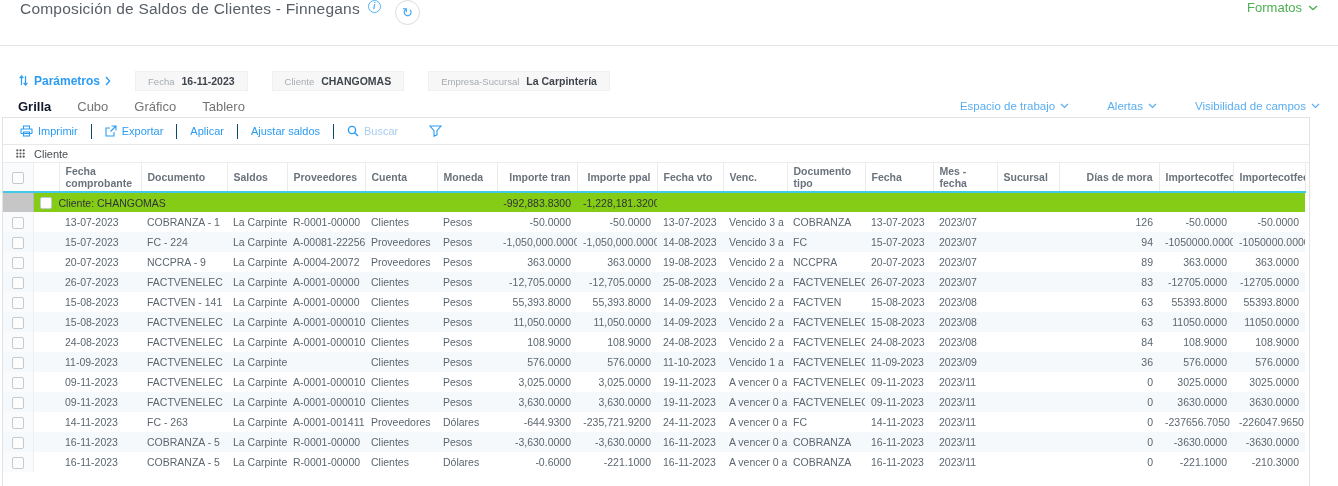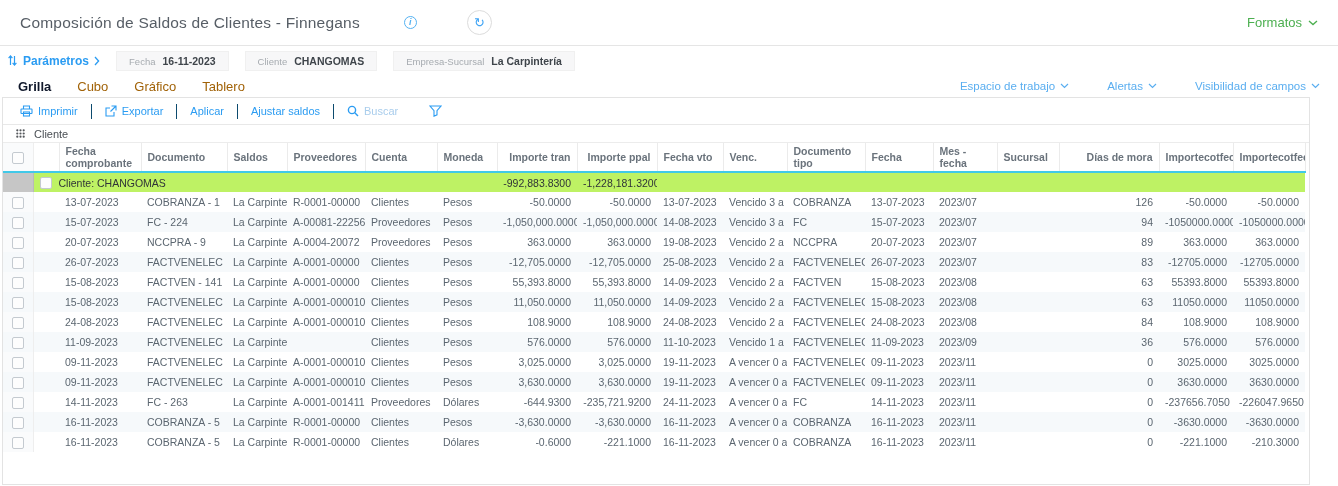--- a/index.html
+++ b/index.html
@@ -1,44 +1,44 @@
 <!DOCTYPE html>
 <html><head>
 <meta charset="utf-8">
 <style>
   * { margin:0; padding:0; box-sizing:border-box; }
   html,body { width:1338px; height:486px; background:#fff; overflow:hidden;
     font-family:"Liberation Sans", sans-serif; }
 
   
   .titlebar { height:46px; border-bottom:1px solid #e5e5e5; display:flex;
-    align-items:center; padding:16px 20px;gap:36px; }
+    align-items:flex-start; padding:0 20px; }
   .page-title { font-size:15.5px; color:#575e66; letter-spacing:.2px; }
   .info-icon { width:13px; height:13px; border:1px solid #55b2f2; color:#55b2f2;
     border-radius:50%; font-size:9px; line-height:11px; text-align:center;
     display:inline-block; margin-left:8px; font-style:italic; font-weight:bold; }
   .refresh-btn { width:25px; height:25px; border:1px solid #dcdcdc; border-radius:50%;
     background:#fff; margin-left:14px; display:flex; align-items:center;
     justify-content:center; color:#42a5f5; font-size:13px; cursor:pointer; }
   .flex-spacer { flex:1; }
   .formatos-link { color:#4caf50; font-size:13px; display:flex; align-items:center;
     gap:6px; cursor:pointer; }
 
   
-  .paramsbar { height:29px; display:flex; align-items:center; padding:0 7px; gap:16px; }
+  .paramsbar { height:29px; display:flex; align-items:center; padding:0 18px; gap:24px;margin-top:20px; }
   .params-btn { color:#2b9cf2; font-size:12px; font-weight:bold; display:flex;
     align-items:center; gap:5px; cursor:pointer; }
   .param-chip { background:#f7f7f8; border:1px solid #f0f0f0; padding:3px 12px;
     display:flex; align-items:baseline; gap:7px; }
   .param-chip .lbl { color:#a6abb0; font-size:9.5px; }
   .param-chip .val { color:#3f454b; font-size:10.5px; font-weight:bold; }
 
   
   .tabsbar { height:22px; display:flex; align-items:center; padding:0 18px; }
-  .view-tab { margin-right:26px; font-size:13px; color:#a16207; cursor:pointer; }
+  .view-tab { margin-right:26px; font-size:13px; color:#737373; cursor:pointer; }
   .view-tab.active { color:#0f172a; font-weight:bold; }
   .right-links { margin-left:auto; display:flex; gap:38px; align-items:center; }
   .right-link { color:#5aaef0; font-size:11.5px; display:flex; align-items:center;
     gap:5px; cursor:pointer; }
 
   
   .panel { margin-left:2px; width:1308px; height:388px; border:1px solid #e3e3e3;
     background:#fff; overflow:hidden; }
 
   .toolbar { height:27px; display:flex; align-items:center; padding-left:4px;
@@ -59,21 +59,21 @@
     border-right:1px solid #ebebeb; overflow:hidden; white-space:normal; }
   thead tr { border-bottom:2px solid #41c9e8; }
   th.num { text-align:right; }
   tbody td { padding:0 6px; height:20px; white-space:nowrap; overflow:hidden; }
   td.num { text-align:right; }
   tr.alt td { background:#f6f9fb; }
   th.col-check, td.col-check { background:#fafbfc; border-right:1px solid #eeeeee;
     text-align:center; padding:0; }
   .checkbox { display:inline-block; width:12px; height:12px; border:1px solid #c4cad0;
     border-radius:2px; background:#fdfdfd; vertical-align:middle; cursor:pointer; }
-  tr.group td { background:#bef264; color:#2f3338; }
+  tr.group td { background:#84cc16; color:#2f3338; }
   tr.group td.col-check { background:#c6c6c6; border-right-color:#b9b9b9; }
   .group-label-wrap { display:flex; align-items:center; gap:7px; }
 </style>
 </head>
 <body>
 
 <div class="titlebar">
   <span class="page-title">Composición de Saldos de Clientes - Finnegans</span>
   <span class="info-icon">i</span>
   <span class="refresh-btn">↻</span>

